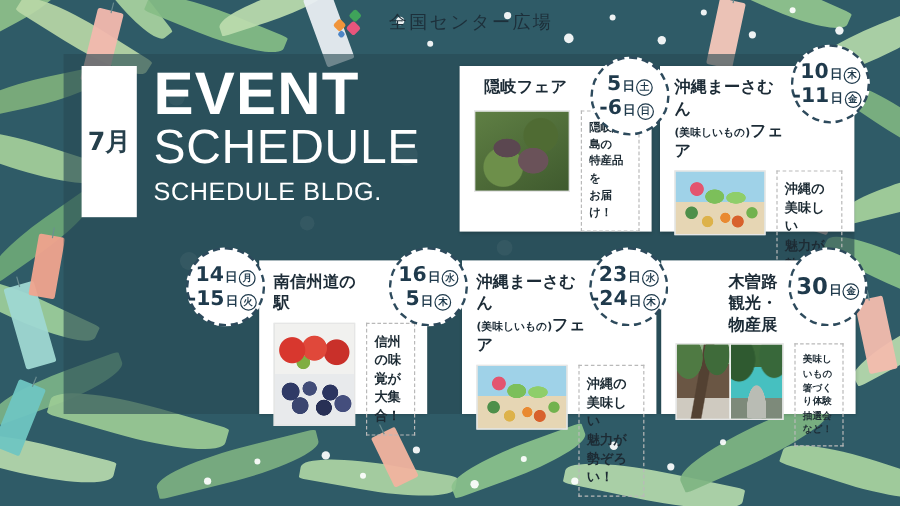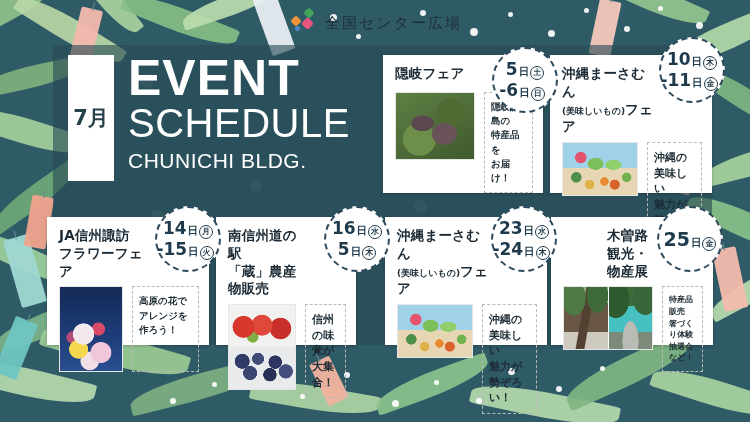--- a/index.html
+++ b/index.html
@@ -15,21 +15,21 @@
   .leaf{position:absolute;border-radius:60% 5% 60% 5%;opacity:.92;}
   .strip{position:absolute;border-radius:2px;opacity:.95;}
   .strip:after{content:"";position:absolute;left:50%;top:-7px;width:1px;height:9px;background:#6d8f92;}
   .dot{position:absolute;background:#ffffff;border-radius:50%;opacity:.92;}
   .softdot{position:absolute;background:#ffffff;border-radius:50%;opacity:.13;}
 
   
   .panel{position:absolute;left:53px;top:45px;width:659px;height:300px;background:rgba(40,74,84,.62);}
 
   
-  .brand{position:absolute;left:289px;top:9px;display:flex;align-items:flex-end;gap:6px;z-index:8;}
+  .brand{position:absolute;left:276px;top:9px;display:flex;align-items:flex-start;gap:18px;z-index:8;}
   .brand-text{font-size:15px;color:#1d2f3a;letter-spacing:2px;font-family:"DejaVu Sans",sans-serif;}
   .spark{position:relative;width:30px;height:24px;}
   .spark i{position:absolute;display:block;transform:rotate(45deg);border-radius:2px;}
   .s1{width:8px;height:8px;background:#3fa35a;left:16px;top:0px;}
   .s2{width:9px;height:9px;background:#e8557c;left:14px;top:10px;}
   .s3{width:8px;height:8px;background:#f0943a;left:3px;top:8px;}
   .s4{width:5px;height:5px;background:#4d86c6;left:6px;top:17px;}
 
   
   .title-wrap{position:absolute;left:68px;top:55px;z-index:5;display:flex;align-items:flex-start;}
@@ -37,21 +37,21 @@
     align-items:center;justify-content:center;color:#26404c;font-size:21px;line-height:1.25;
     font-family:"DejaVu Sans",sans-serif;font-weight:bold;}
   .title-text{margin-left:14px;color:#ffffff;}
   .t-event{font-size:50px;font-weight:bold;line-height:.95;letter-spacing:1px;}
   .t-sched{font-size:40px;font-weight:normal;line-height:1.04;letter-spacing:.5px;}
   .t-bldg{font-size:21px;font-weight:normal;line-height:1.4;letter-spacing:.5px;margin-top:2px;}
 
   
   .card{position:absolute;background:#ffffff;box-shadow:0 1px 3px rgba(0,0,0,.22);}
   .card-inner{position:relative;width:100%;height:100%;padding:10px 10px 8px 12px;box-sizing:border-box;
-    display:flex;flex-direction:column;}
+    display:flex;flex-direction:column;align-items:center;}
   .c-title{color:#1c2b36;font-family:"DejaVu Sans",sans-serif;font-weight:bold;
     font-size:13.5px;line-height:1.32;padding-right:52px;letter-spacing:.2px;}
   .c-title .sub{font-size:9px;font-weight:bold;letter-spacing:0;}
   .c-body{display:flex;gap:9px;margin-top:9px;flex:1;align-items:flex-start;}
   .c-photo{flex:0 0 auto;border:1px solid #e6e6e6;overflow:hidden;position:relative;background:#dfe4e0;}
   .c-note{flex:1;border:1px dashed #b9b9b9;box-sizing:border-box;padding:7px 6px;
     color:#1d2b34;font-family:"DejaVu Sans",sans-serif;font-weight:bold;font-size:9.5px;line-height:1.5;
     align-self:stretch;}
   .c-note.big{font-size:11px;line-height:1.42;display:flex;align-items:center;}
   .c-note.mini{font-size:8px;line-height:1.45;display:flex;align-items:center;}
@@ -154,21 +154,21 @@
         <i class="s4"></i>
     </span>
     <span class="brand-text">全国センター広場</span>
   </div>
 
   <div class="title-wrap">
     <div class="month-box">7月</div>
     <div class="title-text">
       <div class="t-event">EVENT</div>
       <div class="t-sched">SCHEDULE</div>
-      <div class="t-bldg">CHUNICHI BLDG.</div>
+      <div class="t-bldg">SCHEDULE BLDG.</div>
     </div>
   </div>
 
   <div class="card" style="left:383px;top:55px;width:160px;height:138px;">
     <div class="card-inner">
       <div class="c-title">
         <span>隠岐フェア</span>
       </div>
       <div class="c-body">
         <div class="c-photo" style="width:78px;height:66px;">
@@ -235,62 +235,38 @@
         <span class="wd">木</span>
       </div>
     <div class="ln">
         <span class="num" style="margin-left:-6px">-</span>
         <span class="num">11</span>
         <span class="unit">日</span>
         <span class="wd">金</span>
       </div>
   </div>
 
-  <div class="card" style="left:47px;top:217px;width:162px;height:128px;">
-    <div class="card-inner">
-      <div class="c-title" style="padding-right:50px;">
-        <span>JA信州諏訪</span><br>
-        <span>フラワーフェア</span>
-      </div>
-      <div class="c-body" style="margin-top:6px;">
-        <div class="c-photo" style="width:62px;height:84px;">
-          <div class="art" style="background:linear-gradient(#152a56 0%,#1d3c77 55%,#2a4f8f 100%);"></div>
-          <div class="art" style="background:
-            radial-gradient(circle at 38% 56%,#f2e8ee 0 17%,transparent 18%),
-            radial-gradient(circle at 62% 50%,#d84a66 0 11%,transparent 12%),
-            radial-gradient(circle at 30% 74%,#f6d84e 0 12%,transparent 13%),
-            radial-gradient(circle at 66% 78%,#efc6da 0 13%,transparent 14%),
-            radial-gradient(circle at 48% 88%,#f2dfe8 0 11%,transparent 12%),
-            radial-gradient(circle at 20% 60%,#b44b78 0 8%,transparent 9%);"></div>
-        </div>
-        <div class="c-note" style="white-space:pre-line;">高原の花で
-アレンジを
-作ろう！</div>
-      </div>
-    </div>
-  </div>
   <div class="date" style="left:155px;top:206px;width:62px;height:62px;">
     <div class="ln">
         <span class="num">14</span>
         <span class="unit">日</span>
         <span class="wd">月</span>
       </div>
     <div class="ln">
         <span class="num" style="margin-left:-6px">-</span>
         <span class="num">15</span>
         <span class="unit">日</span>
         <span class="wd">火</span>
       </div>
   </div>
 
   <div class="card" style="left:216px;top:217px;width:140px;height:128px;">
     <div class="card-inner">
       <div class="c-title" style="padding-right:46px;">
         <span>南信州道の駅</span><br>
-        <span>「蔵」農産物販売</span>
       </div>
       <div class="c-body" style="margin-top:6px;">
         <div class="c-photo" style="width:66px;height:84px;">
           <div class="art" style="background:linear-gradient(#f1f1ef 0 50%,#e8eaec 50% 100%);"></div>
           <div class="art" style="background:
             radial-gradient(circle at 22% 26%,#d8372e 0 13%,transparent 14%),
             radial-gradient(circle at 50% 24%,#e0483a 0 14%,transparent 15%),
             radial-gradient(circle at 78% 28%,#c9302a 0 13%,transparent 14%),
             radial-gradient(circle at 36% 38%,#7fae43 0 8%,transparent 9%);"></div>
           <div class="art" style="top:50%;background:
@@ -375,27 +351,27 @@
               linear-gradient(100deg,transparent 40%,#534132 42% 56%,transparent 58%);"></div>
           </div>
           <div style="flex:1;position:relative;overflow:hidden;border-left:1px solid #fff;">
             <div class="art" style="background:linear-gradient(#3d6b3a 0 30%,#46c0c0 30% 72%,#7d8a7a 72% 100%);"></div>
             <div class="art" style="background:
               radial-gradient(ellipse at 16% 20%,#2f5a30 0 26%,transparent 27%),
               radial-gradient(ellipse at 84% 16%,#38683a 0 24%,transparent 25%),
               radial-gradient(ellipse at 50% 88%,#b9bcb4 0 26%,transparent 27%);"></div>
           </div>
         </div>
-        <div class="c-note mini" style="white-space:pre-line;">特産品販売
+        <div class="c-note mini" style="white-space:pre-line;">美味しいもの
 箸づくり体験
 抽選会など！</div>
       </div>
     </div>
   </div>
   <div class="date one" style="left:657px;top:206px;width:62px;height:62px;">
     <div class="ln">
-        <span class="num">25</span>
+        <span class="num">30</span>
         <span class="unit">日</span>
         <span class="wd">金</span>
       </div>
   </div>
 
 </div>
 
 </body></html>

